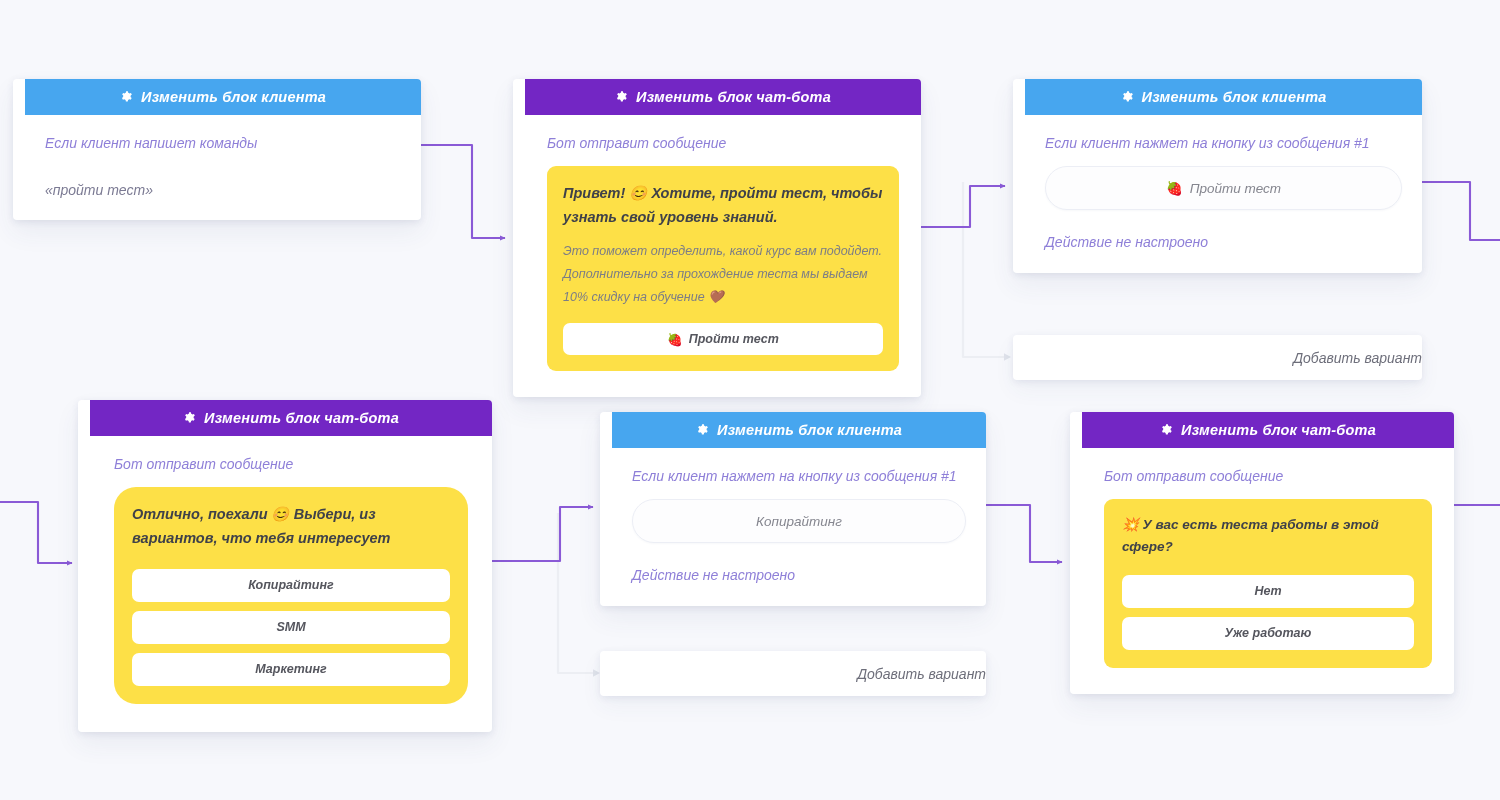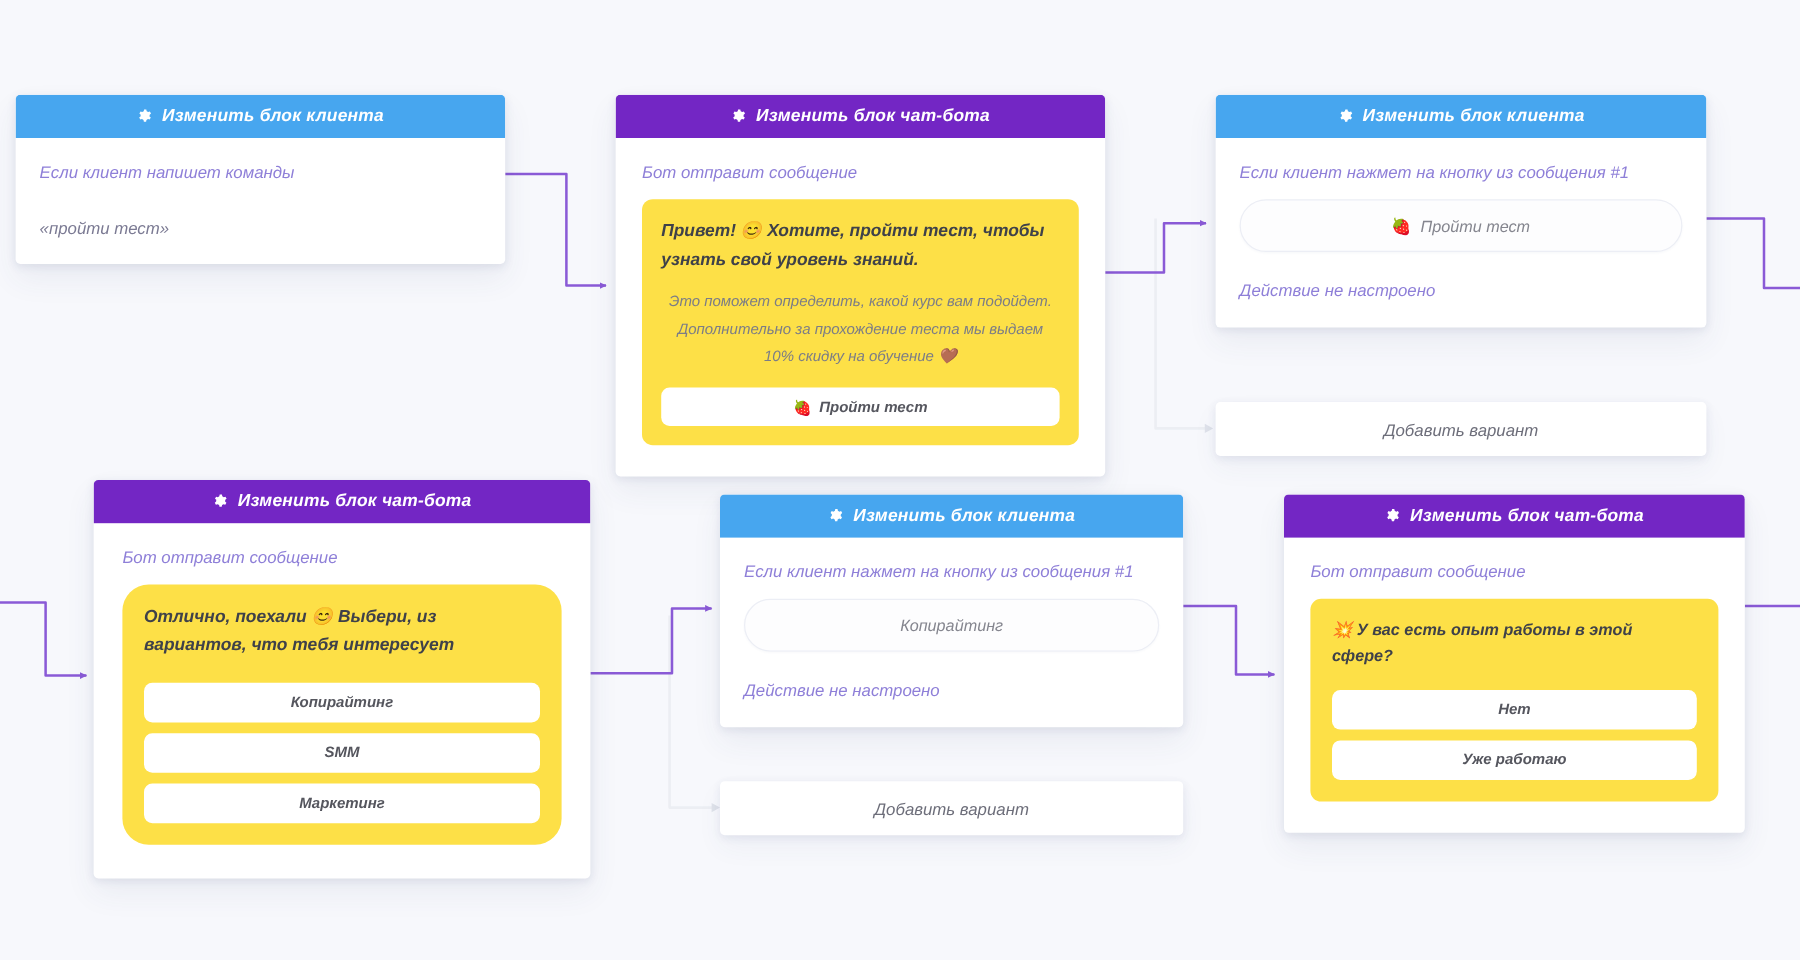--- a/index.html
+++ b/index.html
@@ -13,20 +13,21 @@
   #canvas { position: absolute; inset: 0; }
 
   svg.wires { position: absolute; left: 0; top: 0; width: 1500px; height: 800px; }
 
   .card {
     position: absolute;
     background: #ffffff;
     border-radius: 4px;
     box-shadow: 0 2px 7px rgba(60,70,120,0.10), 0 12px 26px rgba(60,70,120,0.07);
     overflow: hidden;
+    padding-left: 12px;
   }
   .card-header {
     height: 36px;
     display: flex;
     align-items: center;
     justify-content: center;
     gap: 7px;
     color: #ffffff;
     font-size: 14.5px;
     font-weight: bold;
@@ -66,21 +67,20 @@
     font-weight: bold;
     font-style: italic;
     line-height: 1.65;
   }
   .bubble-sub {
     margin-top: 10px;
     color: #7c7d86;
     font-size: 12.5px;
     font-style: italic;
     line-height: 1.85;
-    text-align: center;
   }
   .bubble-btn {
     margin-top: 14px;
     background: #ffffff;
     border-radius: 7px;
     height: 32px;
     display: flex;
     align-items: center;
     justify-content: center;
     gap: 6px;
@@ -109,21 +109,21 @@
     box-shadow: 0 1px 2px rgba(60,70,120,0.04);
   }
 
   
   .add-variant {
     position: absolute;
     background: #ffffff;
     border-radius: 4px;
     display: flex;
     align-items: center;
-    justify-content: center;
+    justify-content: flex-end;
     color: #6d6e7a;
     font-size: 14px;
     font-style: italic;
     box-shadow: 0 2px 7px rgba(60,70,120,0.09), 0 10px 22px rgba(60,70,120,0.05);
   }
 
   .emoji { font-family: "DejaVu Sans", sans-serif; font-style: normal; }
 </style>
 </head>
 <body>
@@ -264,21 +264,21 @@
     <div class="card-header hdr-bot">
       <svg class="gear" viewBox="0 0 24 24" fill="#fff">
         <path d="M12 8.2a3.8 3.8 0 100 7.6 3.8 3.8 0 000-7.6zm0 5.9a2.1 2.1 0 110-4.2 2.1 2.1 0 010 4.2z"></path>
         <path d="M13.6 2h-3.2l-.5 2.5-2.2 1.3L5.3 5 3.7 7.8l1.9 1.7-.3 2.5-1.9 1.7L5 16.5l2.4-.8 2.2 1.3.5 2.5h3.2l.5-2.5 2.2-1.3 2.4.8 1.6-2.8-1.9-1.7.3-2.5 1.9-1.7L18.7 5l-2.4.8-2.2-1.3L13.6 2z"></path>
       </svg>
       <span>Изменить блок чат-бота</span>
     </div>
     <div class="card-body" style="padding:18px 22px 26px 22px;">
       <div class="caption">Бот отправит сообщение</div>
       <div class="bubble" style="padding:15px 18px 18px 18px;">
-        <div class="bubble-title" style="font-size:13.5px;">💥 У вас есть опыт работы в этой сфере?</div>
+        <div class="bubble-title" style="font-size:13.5px;">💥 У вас есть теста работы в этой сфере?</div>
         <div class="bubble-btn tall" style="margin-top:16px;">
           <span>Нет</span>
         </div>
         <div class="bubble-btn tall">
           <span>Уже работаю</span>
         </div>
       </div>
     </div>
   </div>
 

